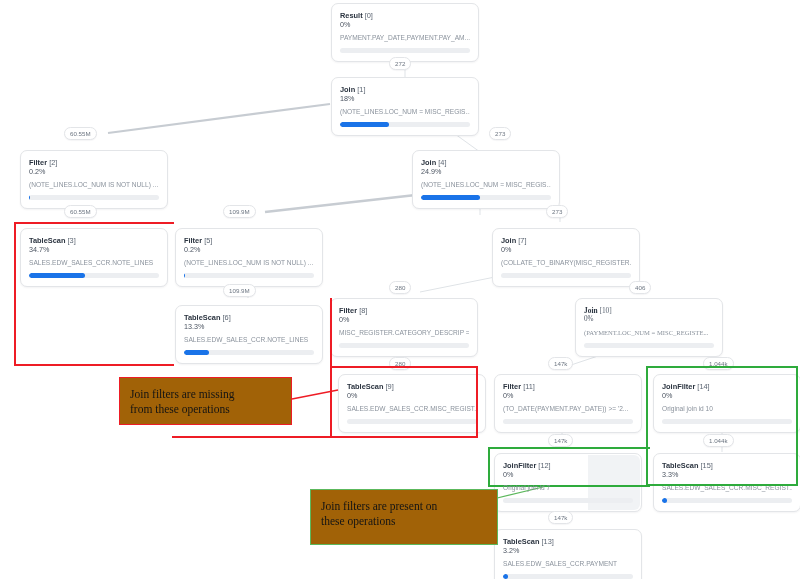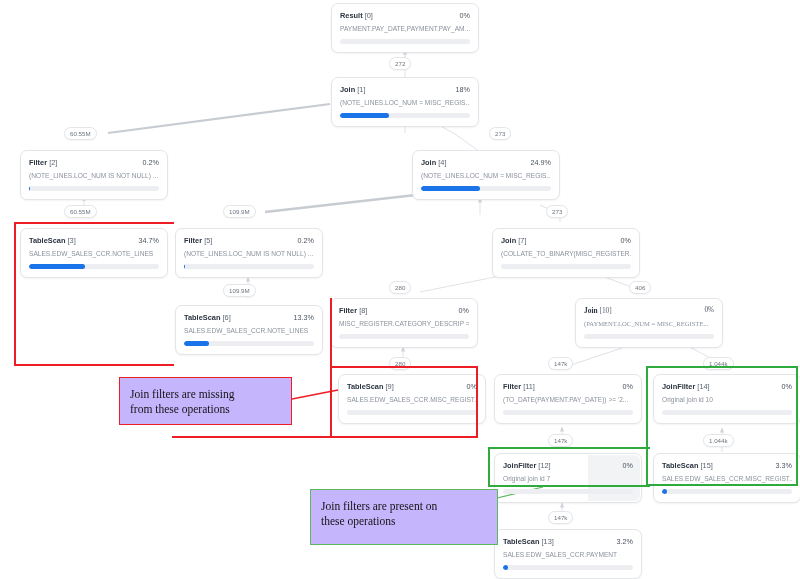--- a/index.html
+++ b/index.html
@@ -20,21 +20,21 @@
     width:148px;
     box-sizing:border-box;
     background:#ffffff;
     border:1px solid #e3e5e8;
     border-radius:7px;
     padding:7px 8px 8px 8px;
     box-shadow:0 1px 2px rgba(16,24,40,.05);
   }
   .node .row1{
     display:flex;justify-content:space-between;align-items:flex-start;
-    font-size:7.4px;line-height:9px;white-space:nowrap;
+    font-size:7.4px;line-height:9px;white-space:nowrap;flex-direction:column;
   }
   .node .title{color:#2b3440;}
   .node .title b{font-weight:bold;}
   .node .title .idx{font-weight:normal;color:#5b6572;}
   .node .pct{color:#4a5360;font-size:7.2px;}
   .node .sub{
     margin-top:5px;
     font-size:6.6px;line-height:8px;
     color:#8a929c;
     white-space:nowrap;overflow:hidden;text-overflow:clip;
@@ -63,21 +63,21 @@
     font-size:6.2px;line-height:8px;
     color:#6d7682;
     padding:1.5px 5px;
     white-space:nowrap;
     box-shadow:0 1px 1px rgba(16,24,40,.04);
   }
 
   
   .annobox{
     position:absolute;
-    background:#c4b5fd;
+    background:#a16207;
     font-family:"Liberation Serif", serif;
     font-size:11.5px;
     line-height:15px;
     color:#141414;
     padding:9px 10px;
     box-sizing:border-box;
   }
   .annobox.red{border:1.6px solid #ee1c25;}
   .annobox.green{border:1.4px solid #5cb85c;}
 

